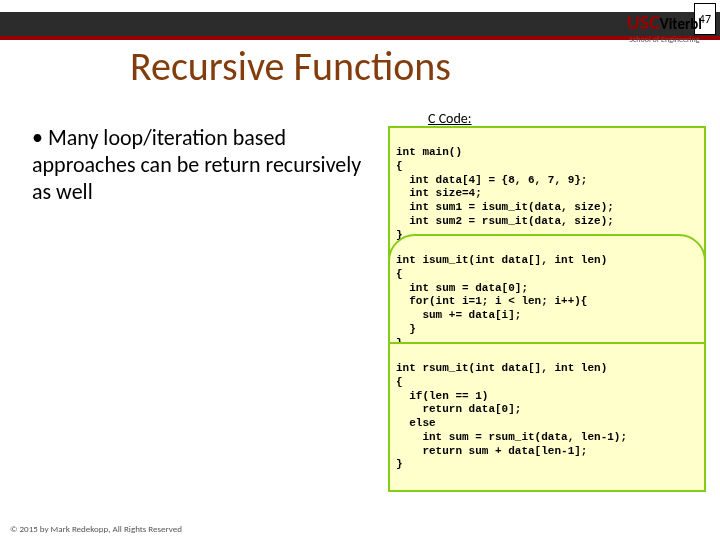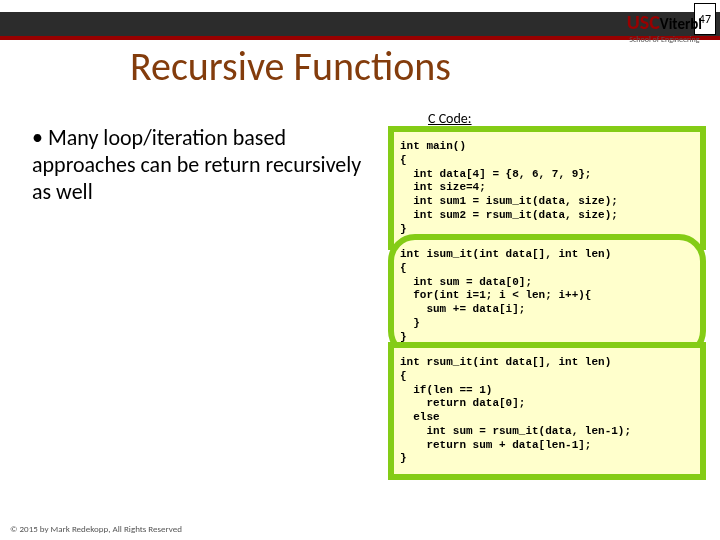--- a/index.html
+++ b/index.html
@@ -39,24 +39,24 @@
     font-size: 22px; color: #000;
   }
   .bullet-area ul { list-style: none; }
   .bullet-area li::before { content: "• "; }
   .code-label {
     position: absolute; top: 110px; left: 390px;
     font-size: 14px; text-decoration: underline; margin-left: 38px;
   }
   .code-box {
     position: absolute; left: 388px; width: 318px;
-    border: 6px solid #84cc16; background: #FFFFCC;
+    border: 2px solid #84cc16; background: #FFFFCC;
     font-family: "Courier New", monospace;
     font-size: 11px; font-weight: bold;
-    padding: 8px 6px; white-space: pre; line-height: 1.25;
+    padding: 18px 6px; white-space: pre; line-height: 1.25;
   }
   .cb1 { top: 126px; }
   .cb2 { top: 234px; border-radius: 27px; }
   .cb3 { top: 342px; }
   .footer {
     position: absolute; bottom: 6px; left: 10px;
     font-size: 9px; color: #555;
   }
 </style>
 </head>

